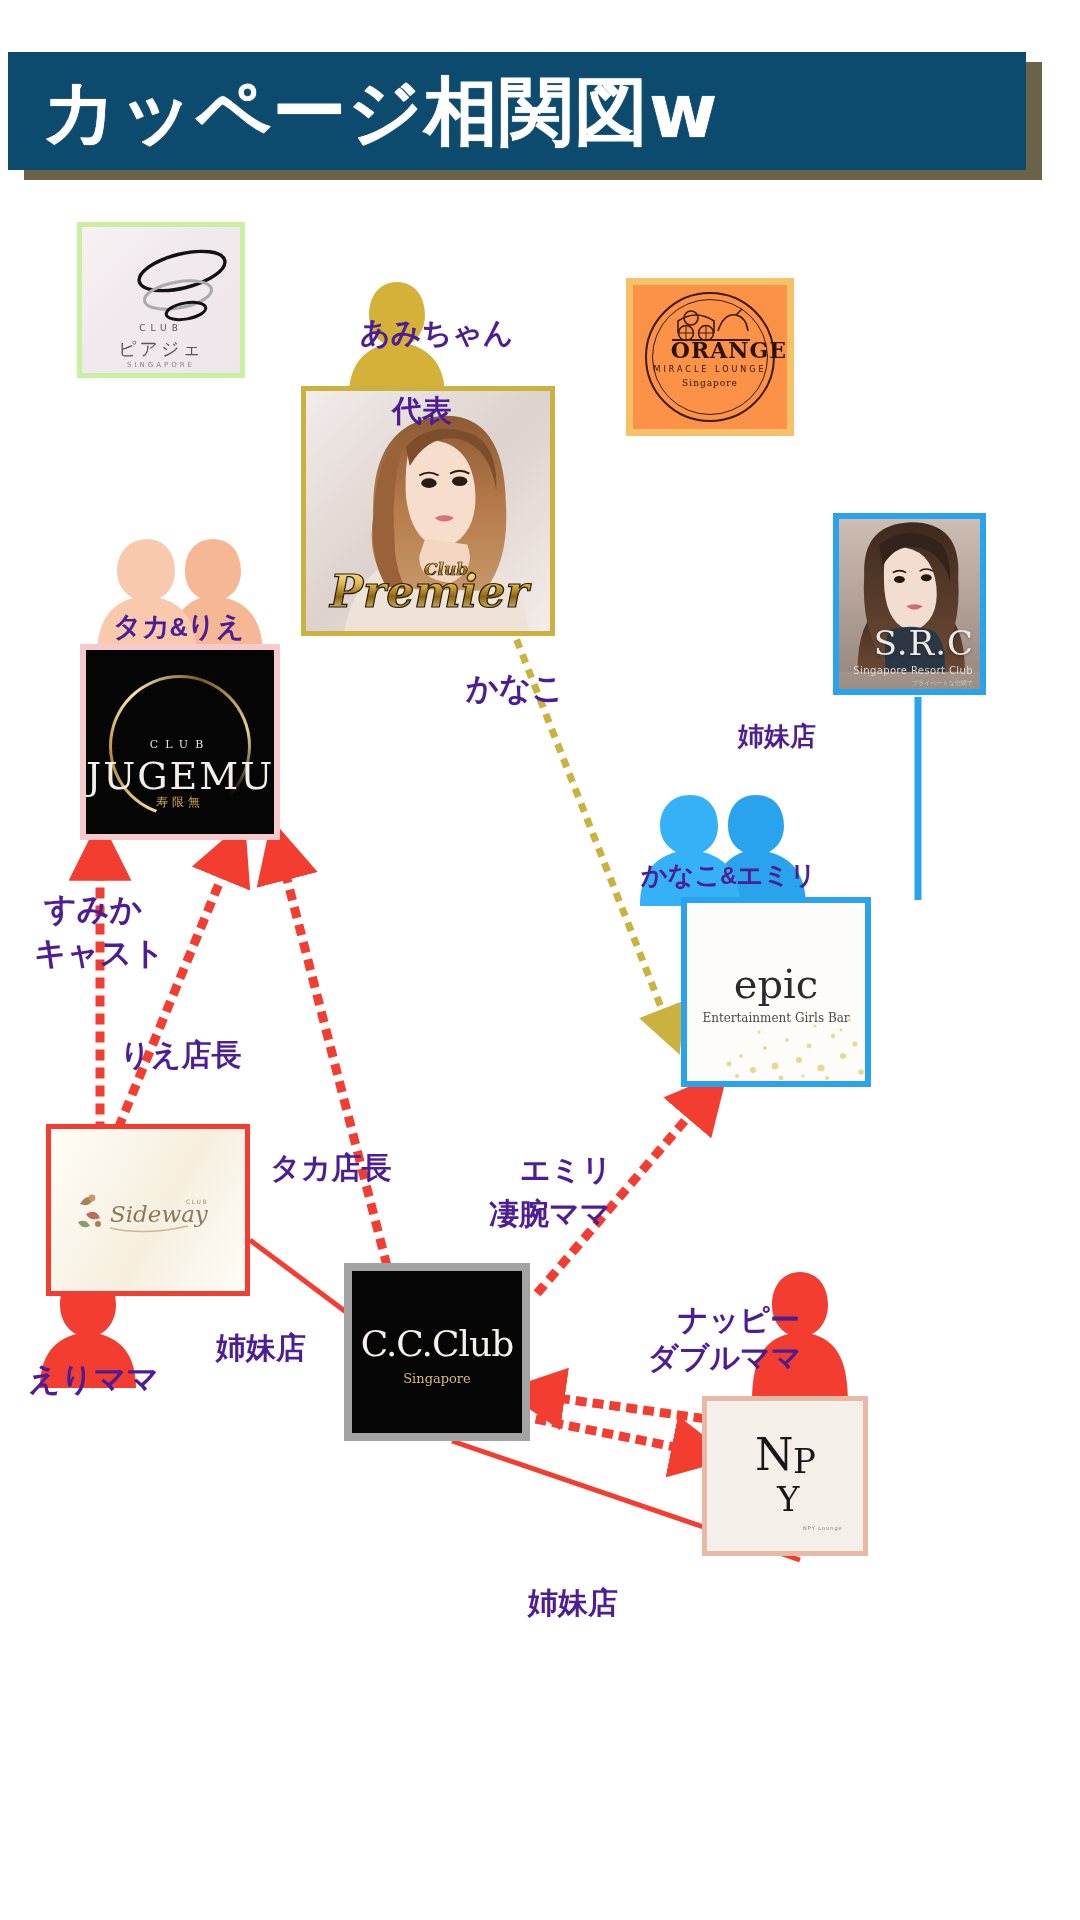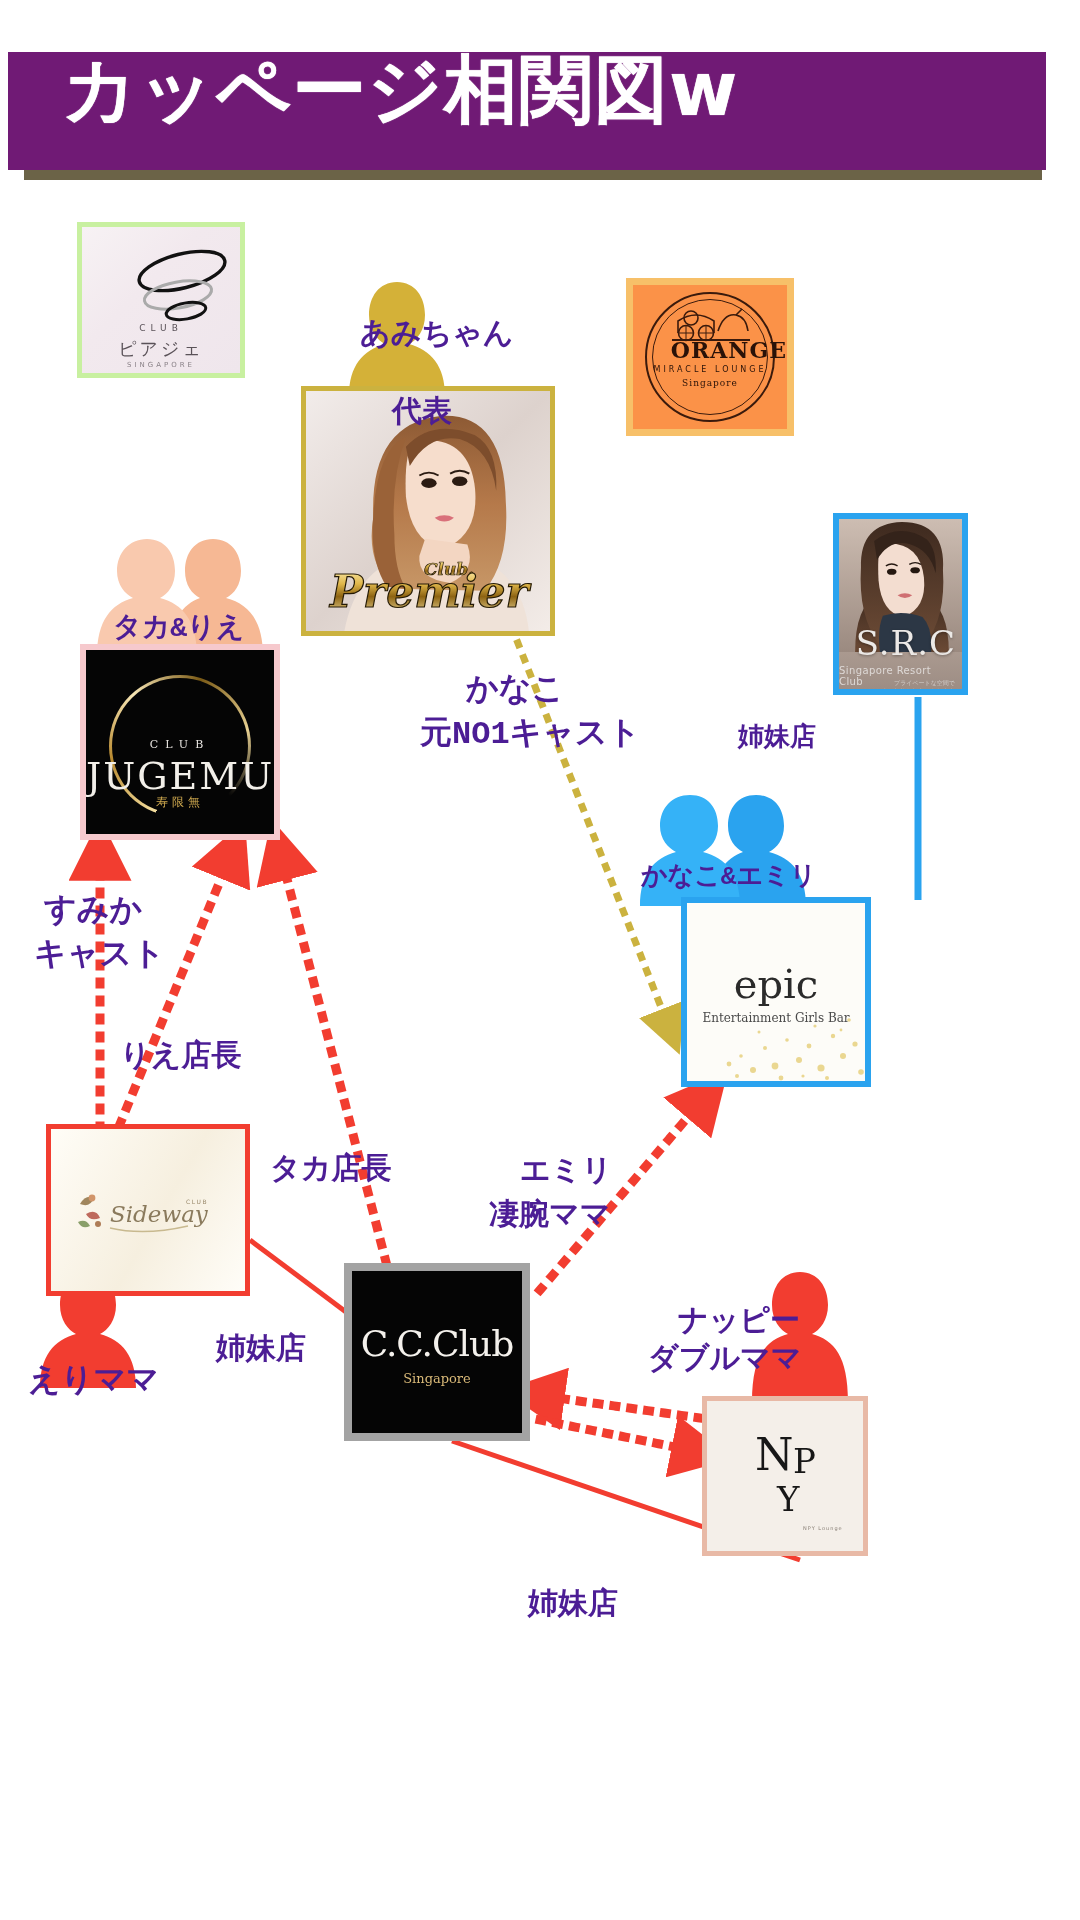--- a/index.html
+++ b/index.html
@@ -9,21 +9,21 @@
   }
   #stage{position:absolute;left:0;top:0;width:1080px;height:1920px;}
 
   
   .banner-shadow{
     position:absolute;left:24px;top:62px;width:1018px;height:118px;
     background:#6b6347;
   }
   .banner{
     position:absolute;left:8px;top:52px;width:1018px;height:118px;
-    background:#701a75;display:flex;padding-left:20px;
+    background:#0c4a6e;display:flex;align-items:center;
   }
   .banner-title{
     color:#ffffff;font-size:74px;line-height:1;margin-left:34px;
     font-family:"DejaVu Sans","Liberation Sans",sans-serif;
     font-weight:700;letter-spacing:1px;white-space:nowrap;
     text-shadow:0 0 1px #ffffff;
   }
 
   
   .card{position:absolute;box-sizing:border-box;overflow:hidden;}
@@ -87,21 +87,21 @@
     background:
       linear-gradient(#050505,#050505) padding-box,
       conic-gradient(from 200deg,#f4dfa0,#b8892e,#f7e6b5,#7a5a16,#e9d293,#050505 82%,#050505 100%) border-box;
   }
   .jug-club{position:absolute;left:0;right:0;top:88px;text-align:center;color:#e9e6e2;font-size:11px;letter-spacing:7px;font-family:"DejaVu Serif","Liberation Serif",serif;}
   .jug-name{position:absolute;left:0;right:0;top:104px;text-align:center;color:#f2efe9;font-size:38px;letter-spacing:2px;font-family:"DejaVu Serif","Liberation Serif",serif;}
   .jug-jp{position:absolute;left:0;right:0;top:144px;text-align:center;color:#cfa94f;font-size:12px;letter-spacing:4px;}
 
   
   #card-src{
-    left:833px;top:513px;width:135px;height:182px;
+    left:833px;top:513px;width:153px;height:182px;
     border:6px solid #2aa3ef;
     background:linear-gradient(180deg,#cdbcb0 0%,#b8a79c 55%,#9d8d84 100%);
   }
   .src-photo{position:absolute;inset:0;}
   .src-word{
     position:absolute;right:6px;top:104px;color:#ece9e6;font-size:34px;
     letter-spacing:1px;font-family:"DejaVu Serif","Liberation Serif",serif;
     text-shadow:0 1px 3px rgba(0,0,0,.35);
   }
   .src-sub{position:absolute;right:7px;top:146px;color:#ded9d6;font-size:10px;letter-spacing:.4px;}
@@ -409,21 +409,20 @@
   <div class="hand sz28" style="left:113px;top:612px;">タカ&amp;りえ</div>
 
   <div class="hand sz26" style="left:641px;top:862px;">かなこ&amp;エミリ</div>
 
   <div class="hand sz32" style="left:28px;top:1363px;">えりママ</div>
 
   <div class="hand sz30" style="left:678px;top:1305px;">ナッピー</div>
   <div class="hand sz30" style="left:648px;top:1343px;">ダブルママ</div>
 
   <div class="hand sz32" style="left:466px;top:672px;">かなこ</div>
-  <div class="hand sz32" style="left:420px;top:716px;">元NO1キャスト</div>
 
   <div class="hand sz26" style="left:738px;top:723px;">姉妹店</div>
 
   <div class="hand sz32" style="left:44px;top:893px;">すみか</div>
   <div class="hand sz32" style="left:34px;top:937px;">キャスト</div>
 
   <div class="hand sz30" style="left:120px;top:1040px;">りえ店長</div>
 
   <div class="hand sz30" style="left:270px;top:1153px;">タカ店長</div>
 

